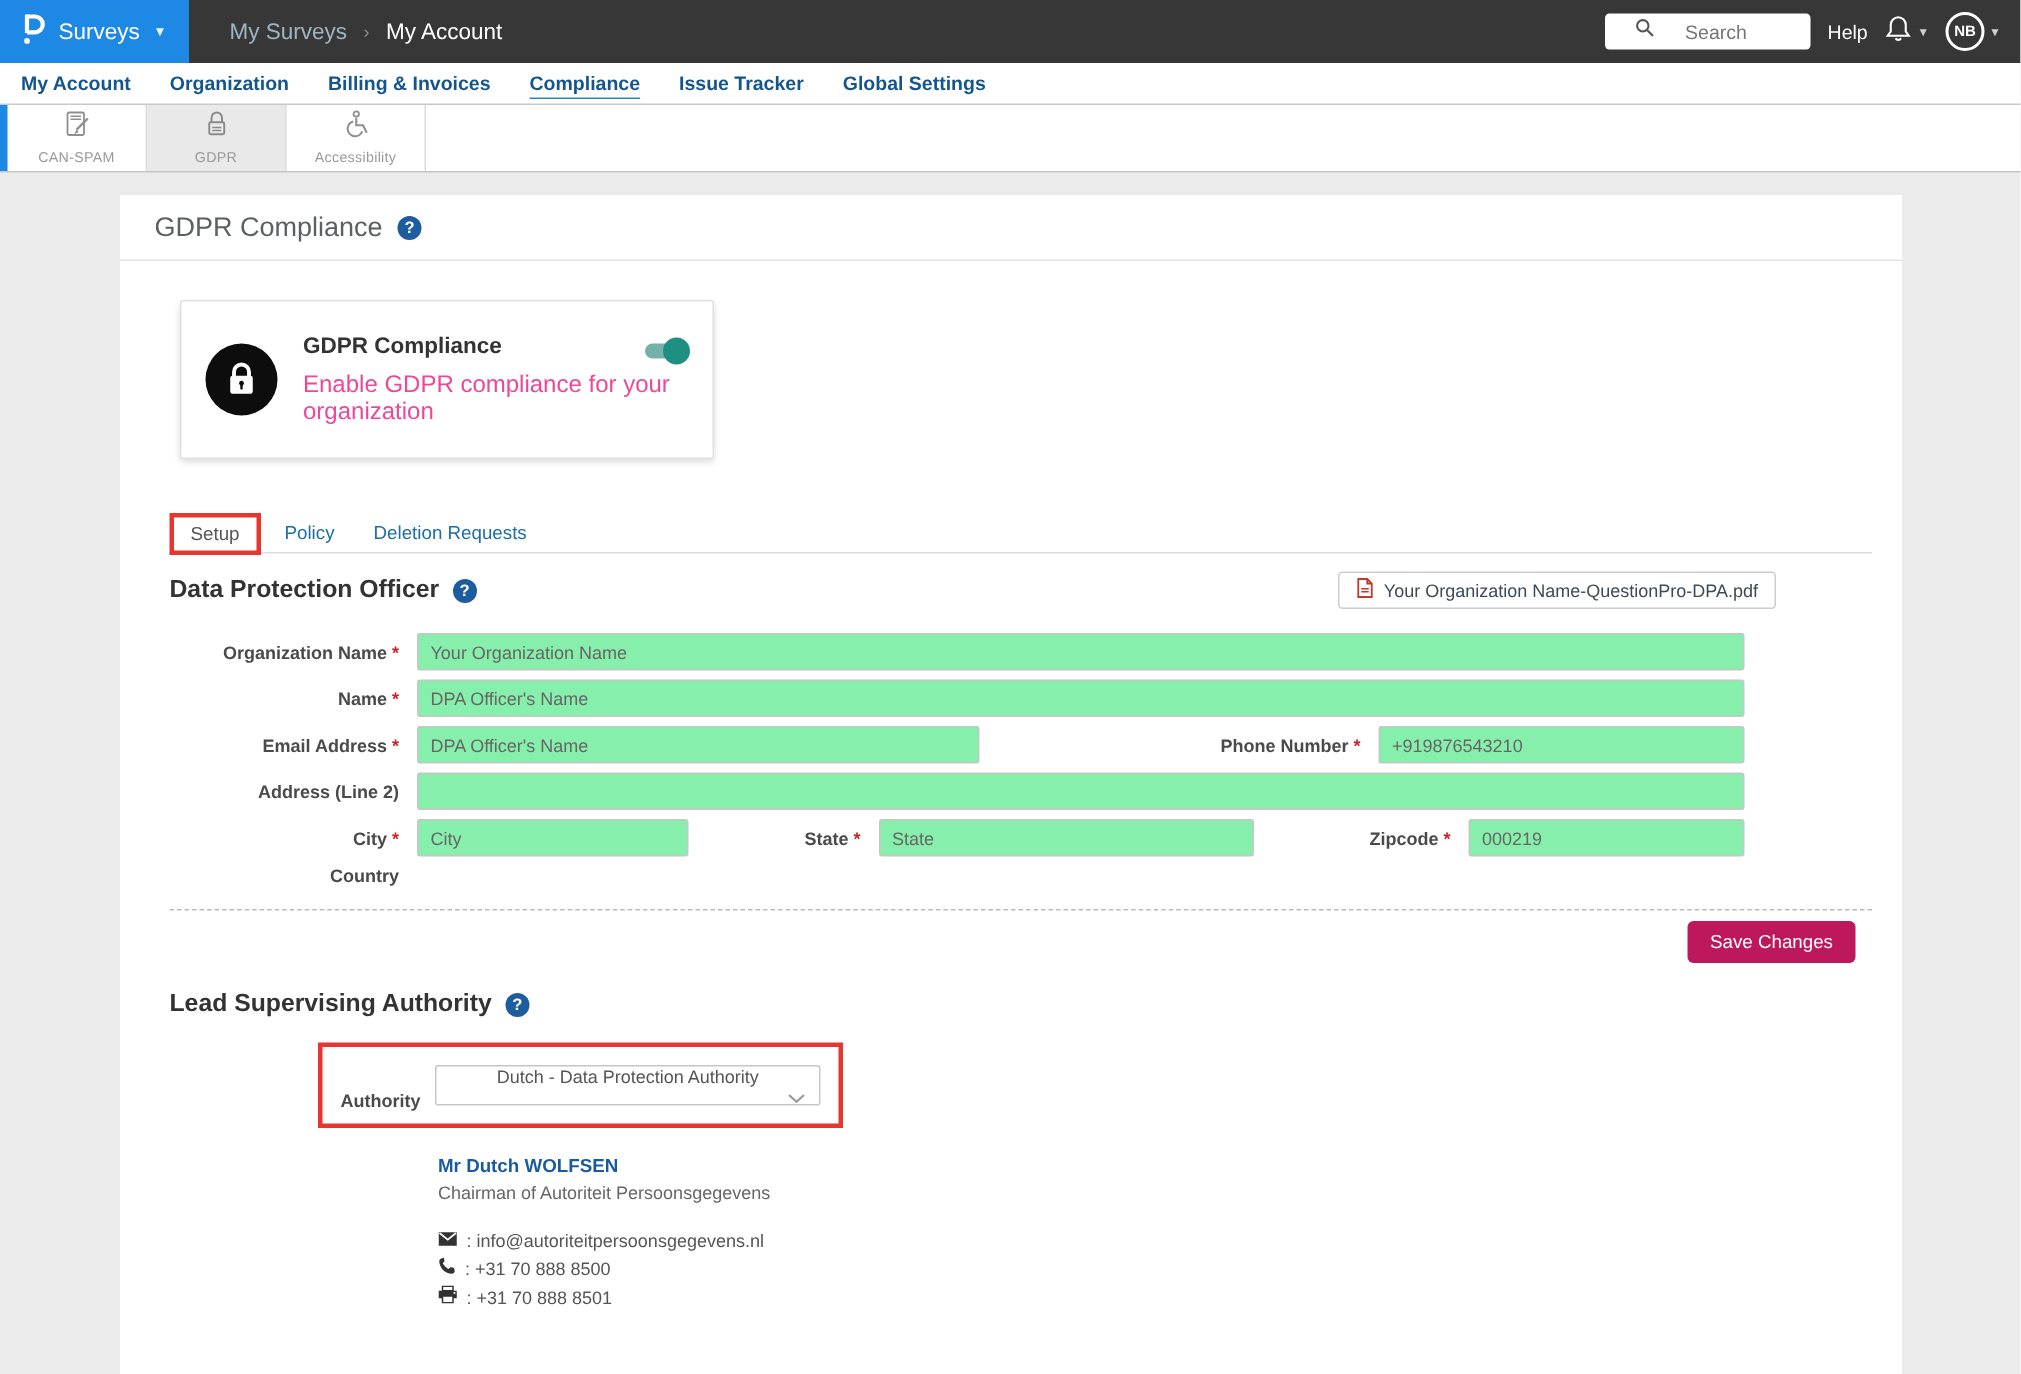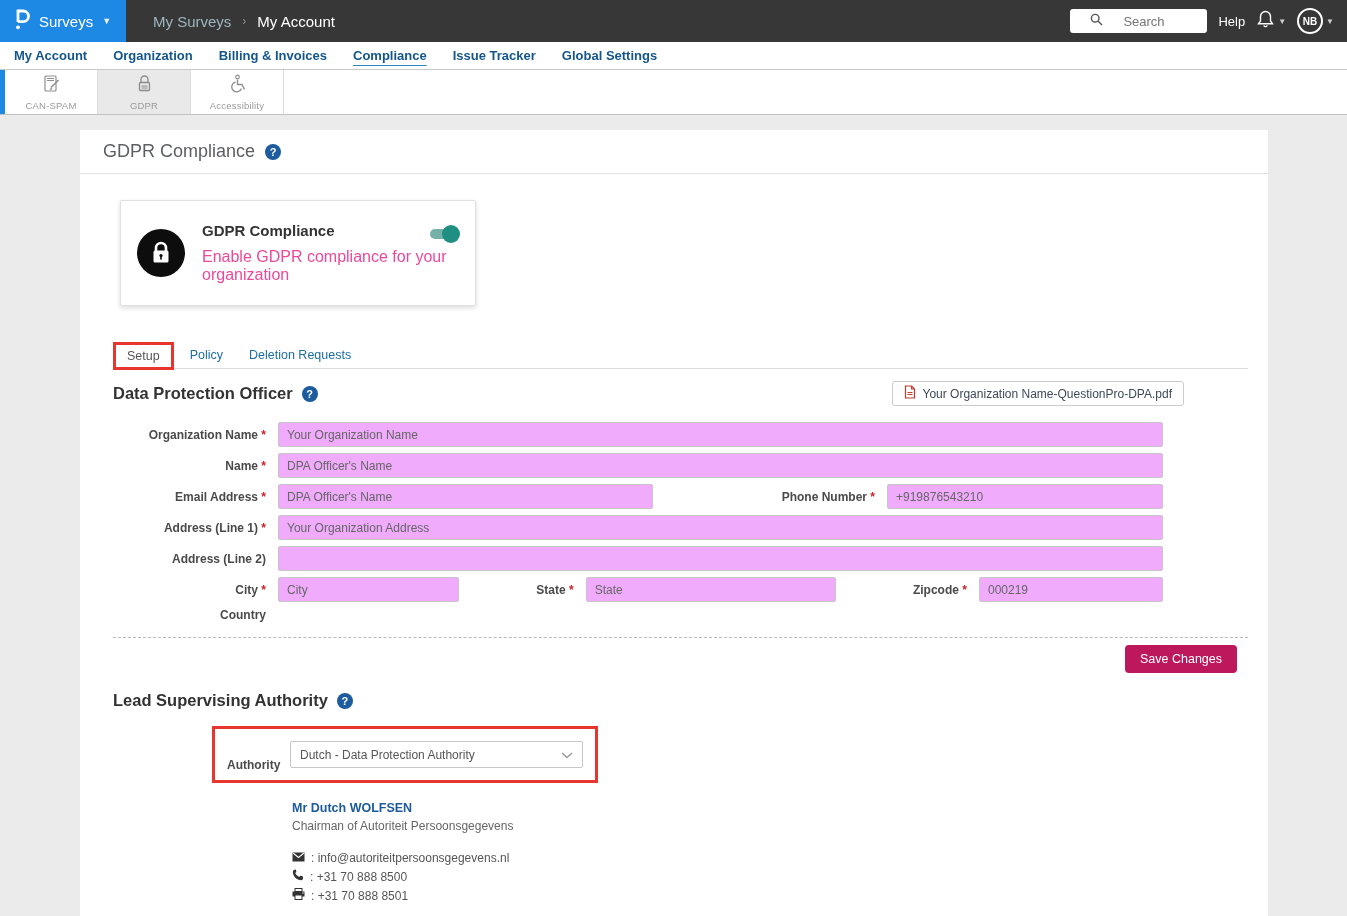--- a/index.html
+++ b/index.html
@@ -50,21 +50,21 @@
   .tab-setup { border:3px solid #e73530; background:#fff; padding:4px 11px; font-size:12.5px; color:#555; margin-bottom:-2px; cursor:pointer; }
   .tab-link { font-size:12.5px; color:#1c6ea4; padding:6px 10px; cursor:pointer; }
   
   .section-head-row { display:flex; align-items:center; gap:9px; margin:12px 20px 16px 33px; }
   .section-title { font-size:16.5px; font-weight:bold; color:#333; }
   .pdf-btn { margin-left:auto; margin-right:64px; display:flex; align-items:center; gap:7px; height:25px; padding:0 11px; border:1px solid #ccc; border-radius:3px; background:#fff; font-size:12px; color:#3d4a57; cursor:pointer; }
   .form { margin-left:33px; width:1050px; }
   .frow { display:flex; align-items:center; margin-bottom:6px; }
   .flabel { width:165px; flex-shrink:0; text-align:right; padding-right:12px; font-size:12px; font-weight:bold; color:#4a4a4a; }
   .req { color:#cc2127; }
-  input.txt { height:25px; border:1px solid #c6c6c6; border-radius:2px; font-size:12px; color:#666; padding:0 8px; font-family:inherit; background:#f0abfc; }
+  input.txt { height:25px; border:1px solid #c6c6c6; border-radius:2px; font-size:12px; color:#666; padding:0 8px; font-family:inherit; background:#86efac; }
   .w-full { flex:1; }
   .sel { height:27px; border:1px solid #c6c6c6; border-radius:2px; background:#fff; display:flex; align-items:center; padding:0 9px; font-size:12px; color:#555; cursor:pointer; }
   .sel .chev { margin-left:auto; }
   .dashed-hr { border:none; border-top:1px dashed #bbb; margin:15px 20px 0 33px; }
   .save-row { display:flex; justify-content:flex-end; margin:7px 31px 0 0; }
   .btn-primary { background:#be185d; color:#fff; border:none; border-radius:4px; font-size:12.5px; padding:7px 15px; font-family:inherit; cursor:pointer; }
   .lsa-head { margin-top:18px; }
   .authority-box { display:flex; align-items:center; border:3px solid #e73530; padding:8px 12px 8px 12px; margin:12px 0 0 132px; width:fit-content; }
   .authority-box .flabel { width:63px;margin-top:21px; }
   .contact { margin:18px 0 0 212px; }
@@ -220,25 +220,21 @@
         <input class="txt w-full" value="Your Organization Name" style="">
       </div>
       <div class="frow">
         <span class="flabel"><span>Name</span> <span class="req">*</span></span>
         <input class="txt w-full" value="DPA Officer's Name" style="">
       </div>
       <div class="frow">
         <span class="flabel"><span>Email Address</span> <span class="req">*</span></span>
         <input class="txt" style="width: 375px;" value="DPA Officer's Name">
         <span class="flabel" style="width:auto; margin-left:auto;"><span>Phone Number</span> <span class="req">*</span></span>
-        <input class="txt" style="width: 276px;" value="+919876543210">
-      </div>
-      <div class="frow">
-        <span class="flabel"><span>Address (Line 1)</span> <span class="req">*</span></span>
-        <input class="txt w-full" value="Your Organization Address" style="">
+        <input class="txt" style="width: 244px;" value="+919876543210">
       </div>
       <div class="frow">
         <span class="flabel"><span>Address (Line 2)</span></span>
         <input class="txt w-full" value="" style="">
       </div>
       <div class="frow">
         <span class="flabel"><span>City</span> <span class="req">*</span></span>
         <input class="txt" style="width: 181px;" value="City">
         <span class="flabel" style="width:auto; margin-left:auto;"><span>State</span> <span class="req">*</span></span>
         <input class="txt" style="width: 250px;" value="State">
@@ -255,21 +251,21 @@
       <button class="btn-primary">Save Changes</button>
     </div>
 
     <div class="section-head-row lsa-head">
       <span class="section-title">Lead Supervising Authority</span>
       <span class="qmark">?</span>
     </div>
 
     <div class="authority-box">
       <span class="flabel">Authority</span>
-      <div class="sel" style="width:293px;">
+      <div class="sel" style="width:257px;flex-direction:column;">
         <span>Dutch - Data Protection Authority</span>
         <span class="chev">
           <svg width="12" height="7" viewBox="0 0 12 7">
               <polyline points="1,1 6,5.5 11,1" fill="none" stroke="#999" stroke-width="1.4"></polyline>
             </svg>
         </span>
       </div>
     </div>
 
     <div class="contact">

